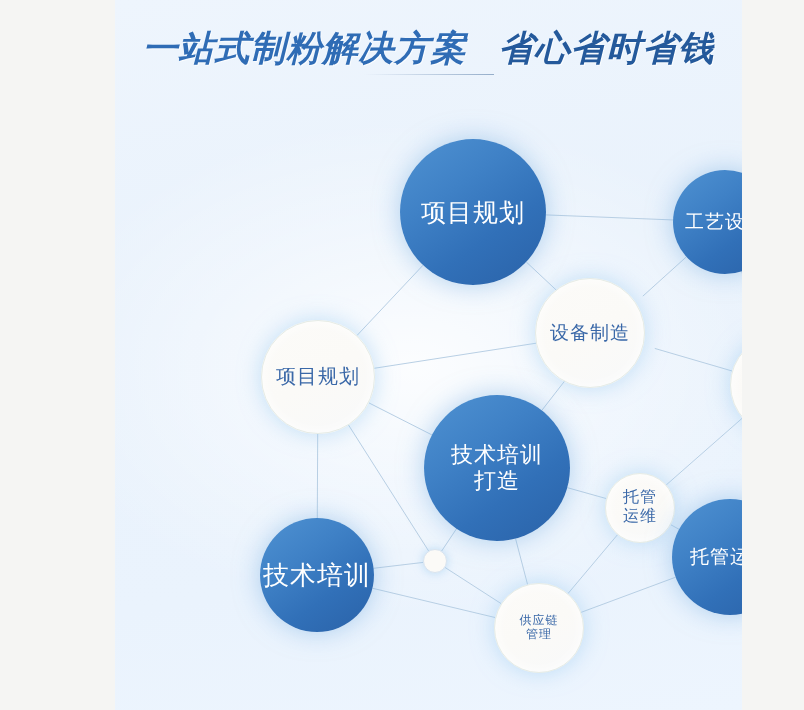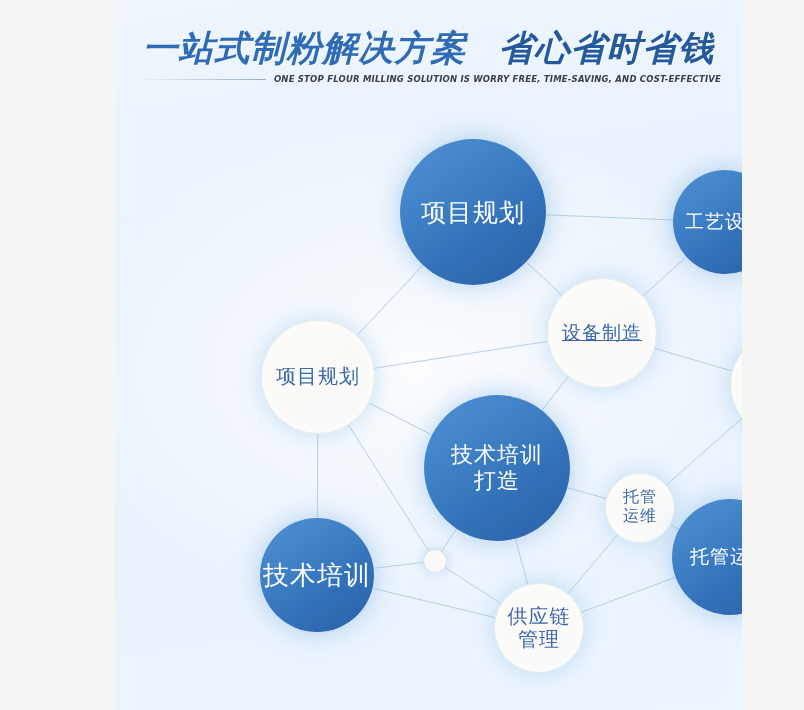--- a/index.html
+++ b/index.html
@@ -119,21 +119,20 @@
 <body>
 
 <div id="root">
 
   <div id="panel">
 
     <div id="header">
       <div class="title-main"><span class="seg1">一站式制粉解决方案</span><span class="seg2">省心省时省钱</span></div>
       <div class="subline">
         <div class="rule"></div>
-        <div class="subtitle-en">ONE STOP FLOUR MILLING SOLUTION IS WORRY FREE, TIME-SAVING, AND COST-EFFECTIVE</div>
       </div>
     </div>
 
     <div id="diagram">
       <svg id="edges" width="627" height="710">
           <line x1="430.9425910982468" y1="214.89454726580345" x2="558.0408940122078" y2="219.93813071477015" stroke="#b8cfe4" stroke-width="1"></line>
           <line x1="411.2433428510706" y1="261.9414301161205" x2="446.88515264645366" y2="295.3728951179914" stroke="#b8cfe4" stroke-width="1"></line>
           <line x1="308.01869129852446" y1="265.20590926286104" x2="242.02650131485078" y2="335.4556598906427" stroke="#b8cfe4" stroke-width="1"></line>
           <line x1="571.3955578874701" y1="256.8381550771611" x2="527.8316214651759" y2="296.15195136069497" stroke="#b8cfe4" stroke-width="1"></line>
           <line x1="626.6250974018501" y1="271.2707432091195" x2="649.0143294212979" y2="337.6242853758466" stroke="#b8cfe4" stroke-width="1"></line>
@@ -155,21 +154,21 @@
           <line x1="257.44190517126935" y1="588.2361305138616" x2="380.23007486478735" y2="617.5504232785303" stroke="#b8cfe4" stroke-width="1"></line>
           <line x1="330.08783379730187" y1="567.4988929271079" x2="386.1706232601179" y2="603.6291515233452" stroke="#b8cfe4" stroke-width="1"></line>
         </svg>
       <div id="node-layer">
           <div class="node blue" style="left: 285px; top: 139px; width: 146px; height: 146px;">
             <span class="lbl" style="font-size: 25px;">项目规划</span>
           </div>
           <div class="node blue" style="left: 558px; top: 170px; width: 104px; height: 104px;">
             <span class="lbl" style="font-size: 19px;">工艺设计</span>
           </div>
-          <div class="node white" style="left: 432px; top: 278px; width: 110px; height: 110px; text-decoration: underline;">
+          <div class="node white" style="left: 420px; top: 278px; width: 110px; height: 110px;">
             <span class="lbl" style="font-size: 19px;">设备制造</span>
           </div>
           <div class="node white" style="left: 146px; top: 320px; width: 114px; height: 114px;">
             <span class="lbl" style="font-size: 20px;">项目规划</span>
           </div>
           <div class="node white" style="left: 615px; top: 335px; width: 100px; height: 100px;"></div>
           <div class="node blue" style="left: 309px; top: 395px; width: 146px; height: 146px;">
             <span class="lbl" style="font-size: 22px;">技术培训
 打造</span>
           </div>
@@ -180,20 +179,20 @@
           <div class="node blue" style="left: 557px; top: 499px; width: 116px; height: 116px;">
             <span class="lbl" style="font-size: 19px;">托管运维</span>
           </div>
           <div class="node blue" style="left: 145px; top: 518px; width: 114px; height: 114px;">
             <span class="lbl" style="font-size: 26px;">技术培训</span>
           </div>
           <div class="node dot" style="left: 308px; top: 549px; width: 24px; height: 24px;">
             <span class="lbl" style="font-size: 10px;"></span>
           </div>
           <div class="node white" style="left: 379px; top: 583px; width: 90px; height: 90px;">
-            <span class="lbl" style="font-size: 20px;">供应链
+            <span class="lbl" style="font-size: 12px;">供应链
 管理</span>
           </div>
         </div>
     </div>
 
   </div>
 </div>
 
 </body></html>

